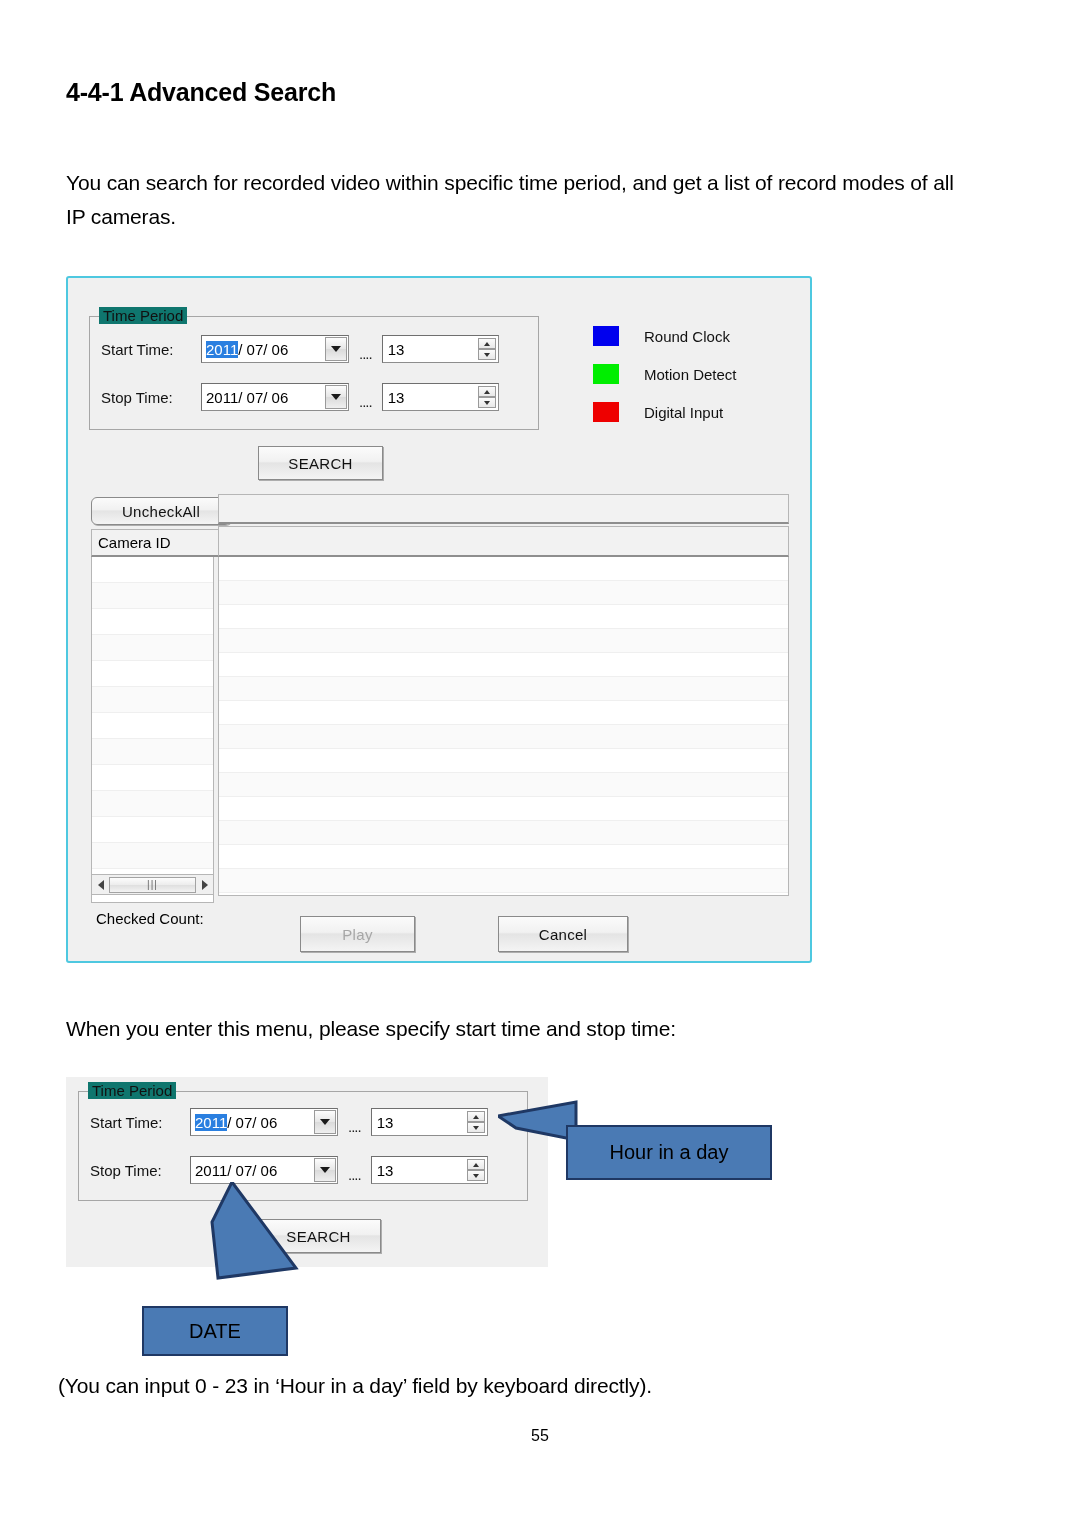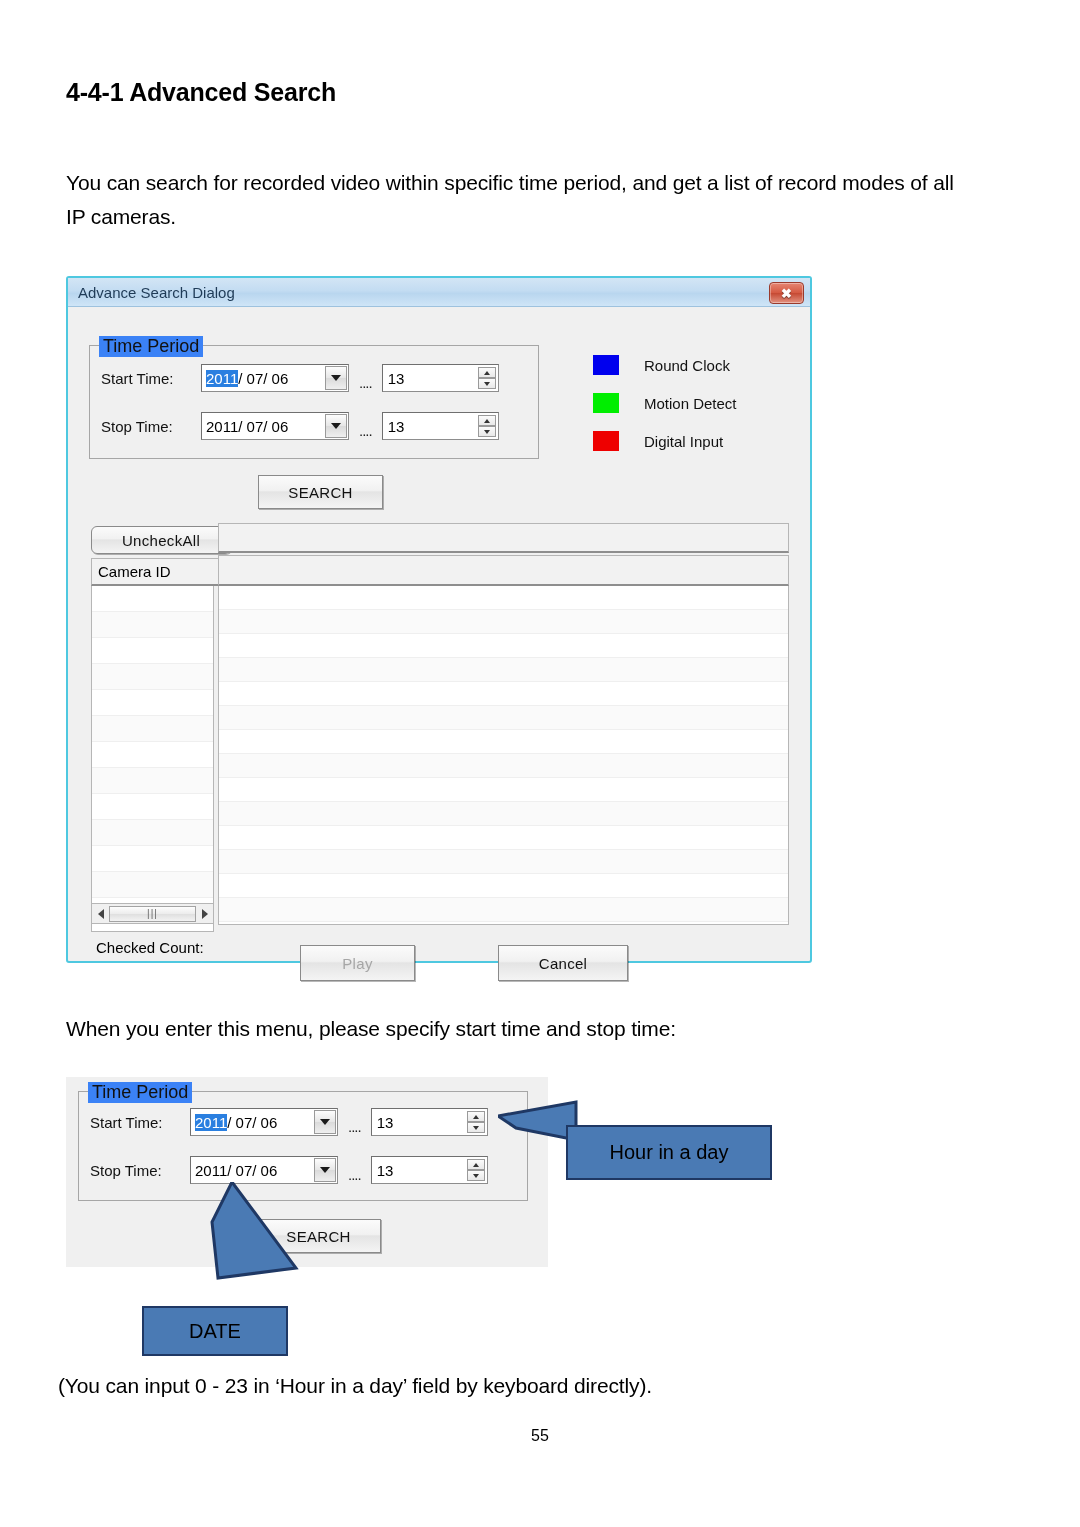--- a/index.html
+++ b/index.html
@@ -97,23 +97,23 @@
   
   .groupbox {
     position: absolute;
     border: 1px solid #a6a6a6;
     box-sizing: border-box;
   }
   .groupbox > .gb-title {
     position: absolute;
     top: -10px;
     left: 9px;
-    background: #3b82f6;
+    background: #0f766e;
     padding: 0 4px;
-    font-size: 18px;
+    font-size: 15px;
     color: #111;
   }
   #time-period-group { left: 21px; top: 38px; width: 450px; height: 114px; }
 
   .field-row { position: absolute; display: flex; align-items: center; }
   .field-label { font-size: 15px; color: #111; }
 
   .combo {
     position: relative;
     height: 28px;
@@ -351,26 +351,20 @@
 </style>
 </head>
 <body>
 
 <div class="page-heading">4-4-1 Advanced Search</div>
 
 <div class="body-para" id="intro-para">You can search for recorded video within specific time period, and get a list of record modes of all IP cameras.</div>
 
 <div class="dialog">
 
-  <div class="titlebar">
-    <span class="titlebar-text">Advance Search Dialog</span>
-    <div class="close-btn">
-      <span>✖</span>
-    </div>
-  </div>
 
   <div class="dialog-body">
 
     <div class="groupbox" id="time-period-group">
       <span class="gb-title">Time Period</span>
 
       <div class="field-row" style="left:11px; top:18px;">
         <span class="field-label" style="width:100px;">Start Time:</span>
         <div class="combo" style="width:148px;">
           <span class="combo-text">

